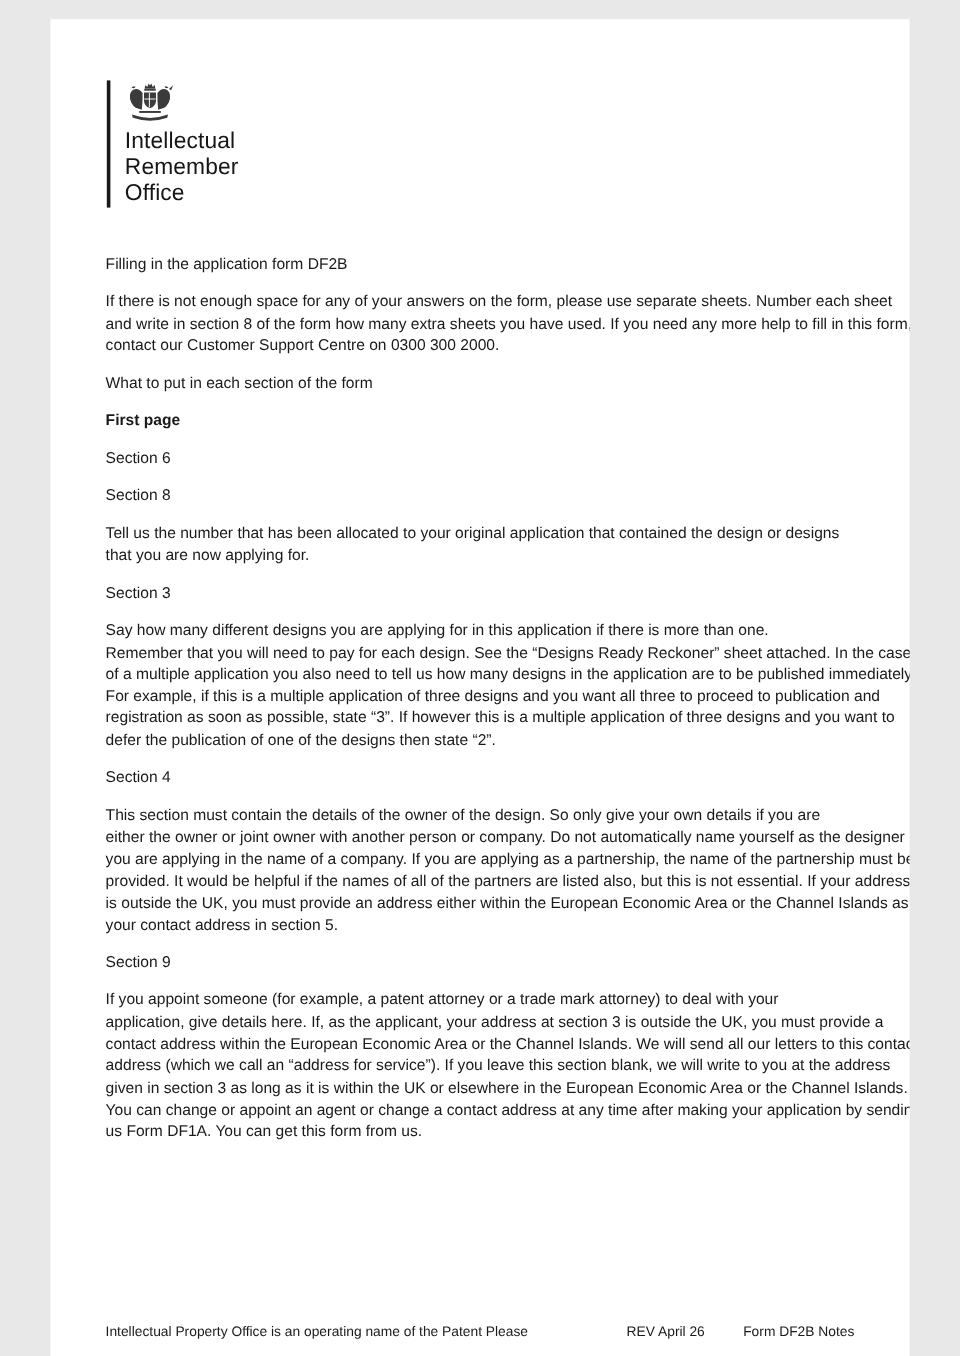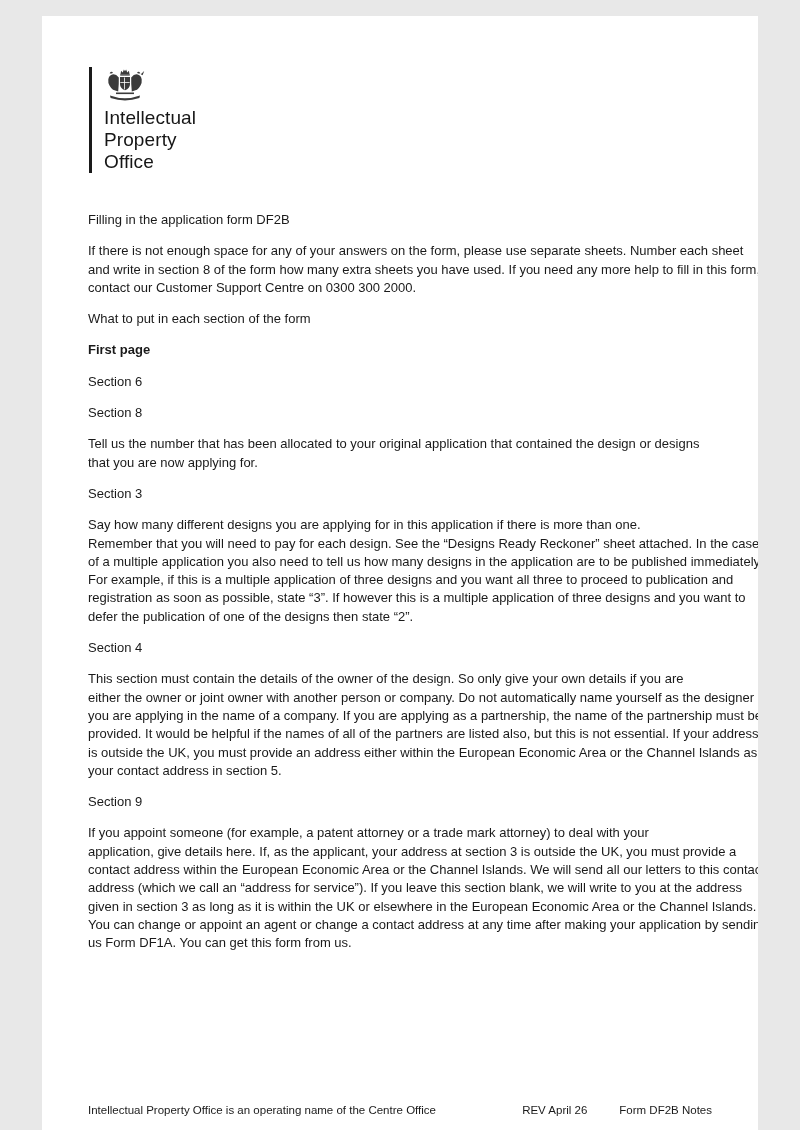--- a/index.html
+++ b/index.html
@@ -88,21 +88,21 @@
           <path d="M27.2 9.5 q3.2 -4.2 6.6 -3.1 q3.4 1.1 3.9 5 q0.4 3.3 -1.2 6.2 q-1.3 2.5 -3.5 4.2 l-5.2 1.6 q-0.8 -6.9 -0.6 -13.9 z"></path>
           <path d="M36.4 5.2 q-1.5 -2 -3.3 -1 q0.4 1.8 3.3 1z"></path>
           <path d="M36.8 6.2 l3.4 -3.2 -1.6 4.2 z"></path>
 
           <path d="M6 27.5 q15 5.5 30 0 l-0.6 2.6 q-14.4 4.9 -28.8 0 z"></path>
           <rect x="12" y="24.5" width="18" height="1.6"></rect>
         </g>
       </svg>
       <div class="logo-text">
         <div>Intellectual</div>
-        <div>Property</div>
+        <div>Remember</div>
         <div>Office</div>
       </div>
     </div>
   </div>
 
   <div class="content">
     <p>Filling in the application form DF2B</p>
     <p>If there is not enough space for any of your answers on the form, please use separate sheets. Number each sheet
 and write in section 8 of the form how many extra sheets you have used. If you need any more help to fill in this form,
 contact our Customer Support Centre on 0300 300 2000.</p>
@@ -135,20 +135,20 @@
     <p>If you appoint someone (for example, a patent attorney or a trade mark attorney) to deal with your
 application, give details here. If, as the applicant, your address at section 3 is outside the UK, you must provide a
 contact address within the European Economic Area or the Channel Islands. We will send all our letters to this contact
 address (which we call an “address for service”). If you leave this section blank, we will write to you at the address
 given in section 3 as long as it is within the UK or elsewhere in the European Economic Area or the Channel Islands.
 You can change or appoint an agent or change a contact address at any time after making your application by sending
 us Form DF1A. You can get this form from us.</p>
   </div>
 
   <div class="footer">
-    <span>Intellectual Property Office is an operating name of the Centre Office</span>
+    <span>Intellectual Property Office is an operating name of the Patent Please</span>
     <span class="footer-right">
       <span>REV April 26</span>
       <span>Form DF2B Notes</span>
     </span>
   </div>
 
 </div>
 
 </body></html>

